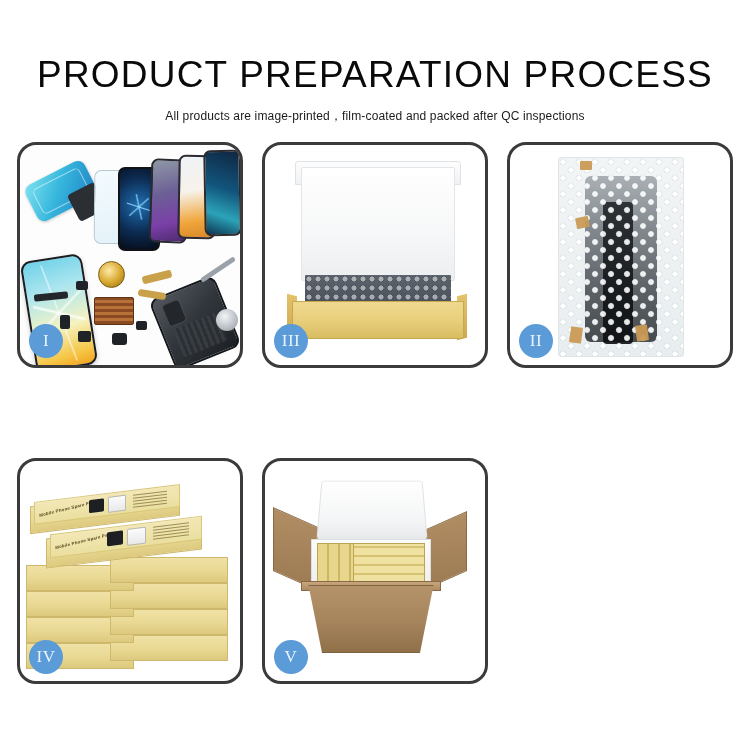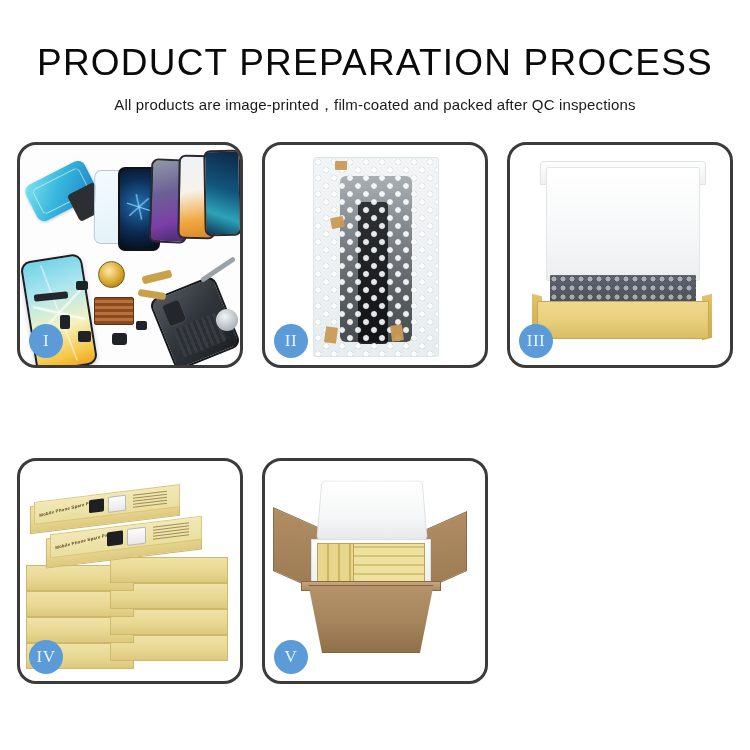--- a/index.html
+++ b/index.html
@@ -9,25 +9,25 @@
     font-family:"Liberation Sans", sans-serif;
     overflow:hidden;
     position:relative;
   }
   .page{position:relative;width:750px;height:750px;}
 
   
   .header{position:absolute;left:0;top:0;width:750px;text-align:center;}
   .title{
     font-size:37px;letter-spacing:1.2px;font-weight:400;
-    color:#0a0a0a;margin:0;padding-top:44px;line-height:1.05;
+    color:#0a0a0a;margin:0;padding-top:56px;line-height:1.05;
     font-family:"Liberation Sans", sans-serif;
   }
   .subtitle{
-    font-size:15px;color:#1a1a1a;margin:0;padding-top:13px;
+    font-size:12px;color:#1a1a1a;margin:0;padding-top:13px;
     letter-spacing:0.15px;font-weight:400;
   }
 
   
   .grid{
     position:absolute;left:17px;top:142px;
     width:716px;height:545px;
     display:grid;
     grid-template-columns:repeat(3,226px);
     grid-template-rows:repeat(2,226px);
@@ -333,47 +333,47 @@
         <div class="tool2"></div>
         <div class="chip" style="left:56px;top:136px;width:12px;height:9px;"></div>
         <div class="chip" style="left:40px;top:170px;width:10px;height:14px;"></div>
         <div class="chip" style="left:58px;top:186px;width:13px;height:11px;"></div>
         <div class="chip" style="left:92px;top:188px;width:15px;height:12px;border-radius:3px;"></div>
         <div class="chip" style="left:116px;top:176px;width:11px;height:9px;"></div>
       </div>
       <div class="badge">I</div>
     </div>
 
+    <div class="panel p3">
+      <div class="stage">
+        <div class="b3-lid"></div>
+        <div class="b3-foam"></div>
+        <div class="b3-bubble"></div>
+        <div class="b3-flapL"></div>
+        <div class="b3-flapR"></div>
+        <div class="b3-front"></div>
+      </div>
+      <div class="badge">III</div>
+    </div>
+
     <div class="panel p2">
       <div class="stage">
         <div class="bubblebag">
           <div class="innerpart"></div>
           <div class="innerdark"></div>
           <div class="bubbletex"></div>
         </div>
         <div class="tape t1"></div>
         <div class="tape t2"></div>
         <div class="tape t3"></div>
         <div class="tape t4"></div>
       </div>
       <div class="badge">II</div>
     </div>
 
-    <div class="panel p3">
-      <div class="stage">
-        <div class="b3-lid"></div>
-        <div class="b3-foam"></div>
-        <div class="b3-bubble"></div>
-        <div class="b3-flapL"></div>
-        <div class="b3-flapR"></div>
-        <div class="b3-front"></div>
-      </div>
-      <div class="badge">III</div>
-    </div>
-
     <div class="panel p4">
       <div class="stage">
         <div class="stack">
 
           <div class="sbox slabL" style="top:170px;"></div>
           <div class="sbox slabR" style="top:162px;"></div>
           <div class="sbox slabL" style="top:144px;"></div>
           <div class="sbox slabR" style="top:136px;"></div>
           <div class="sbox slabL" style="top:118px;"></div>
           <div class="sbox slabR" style="top:110px;"></div>

